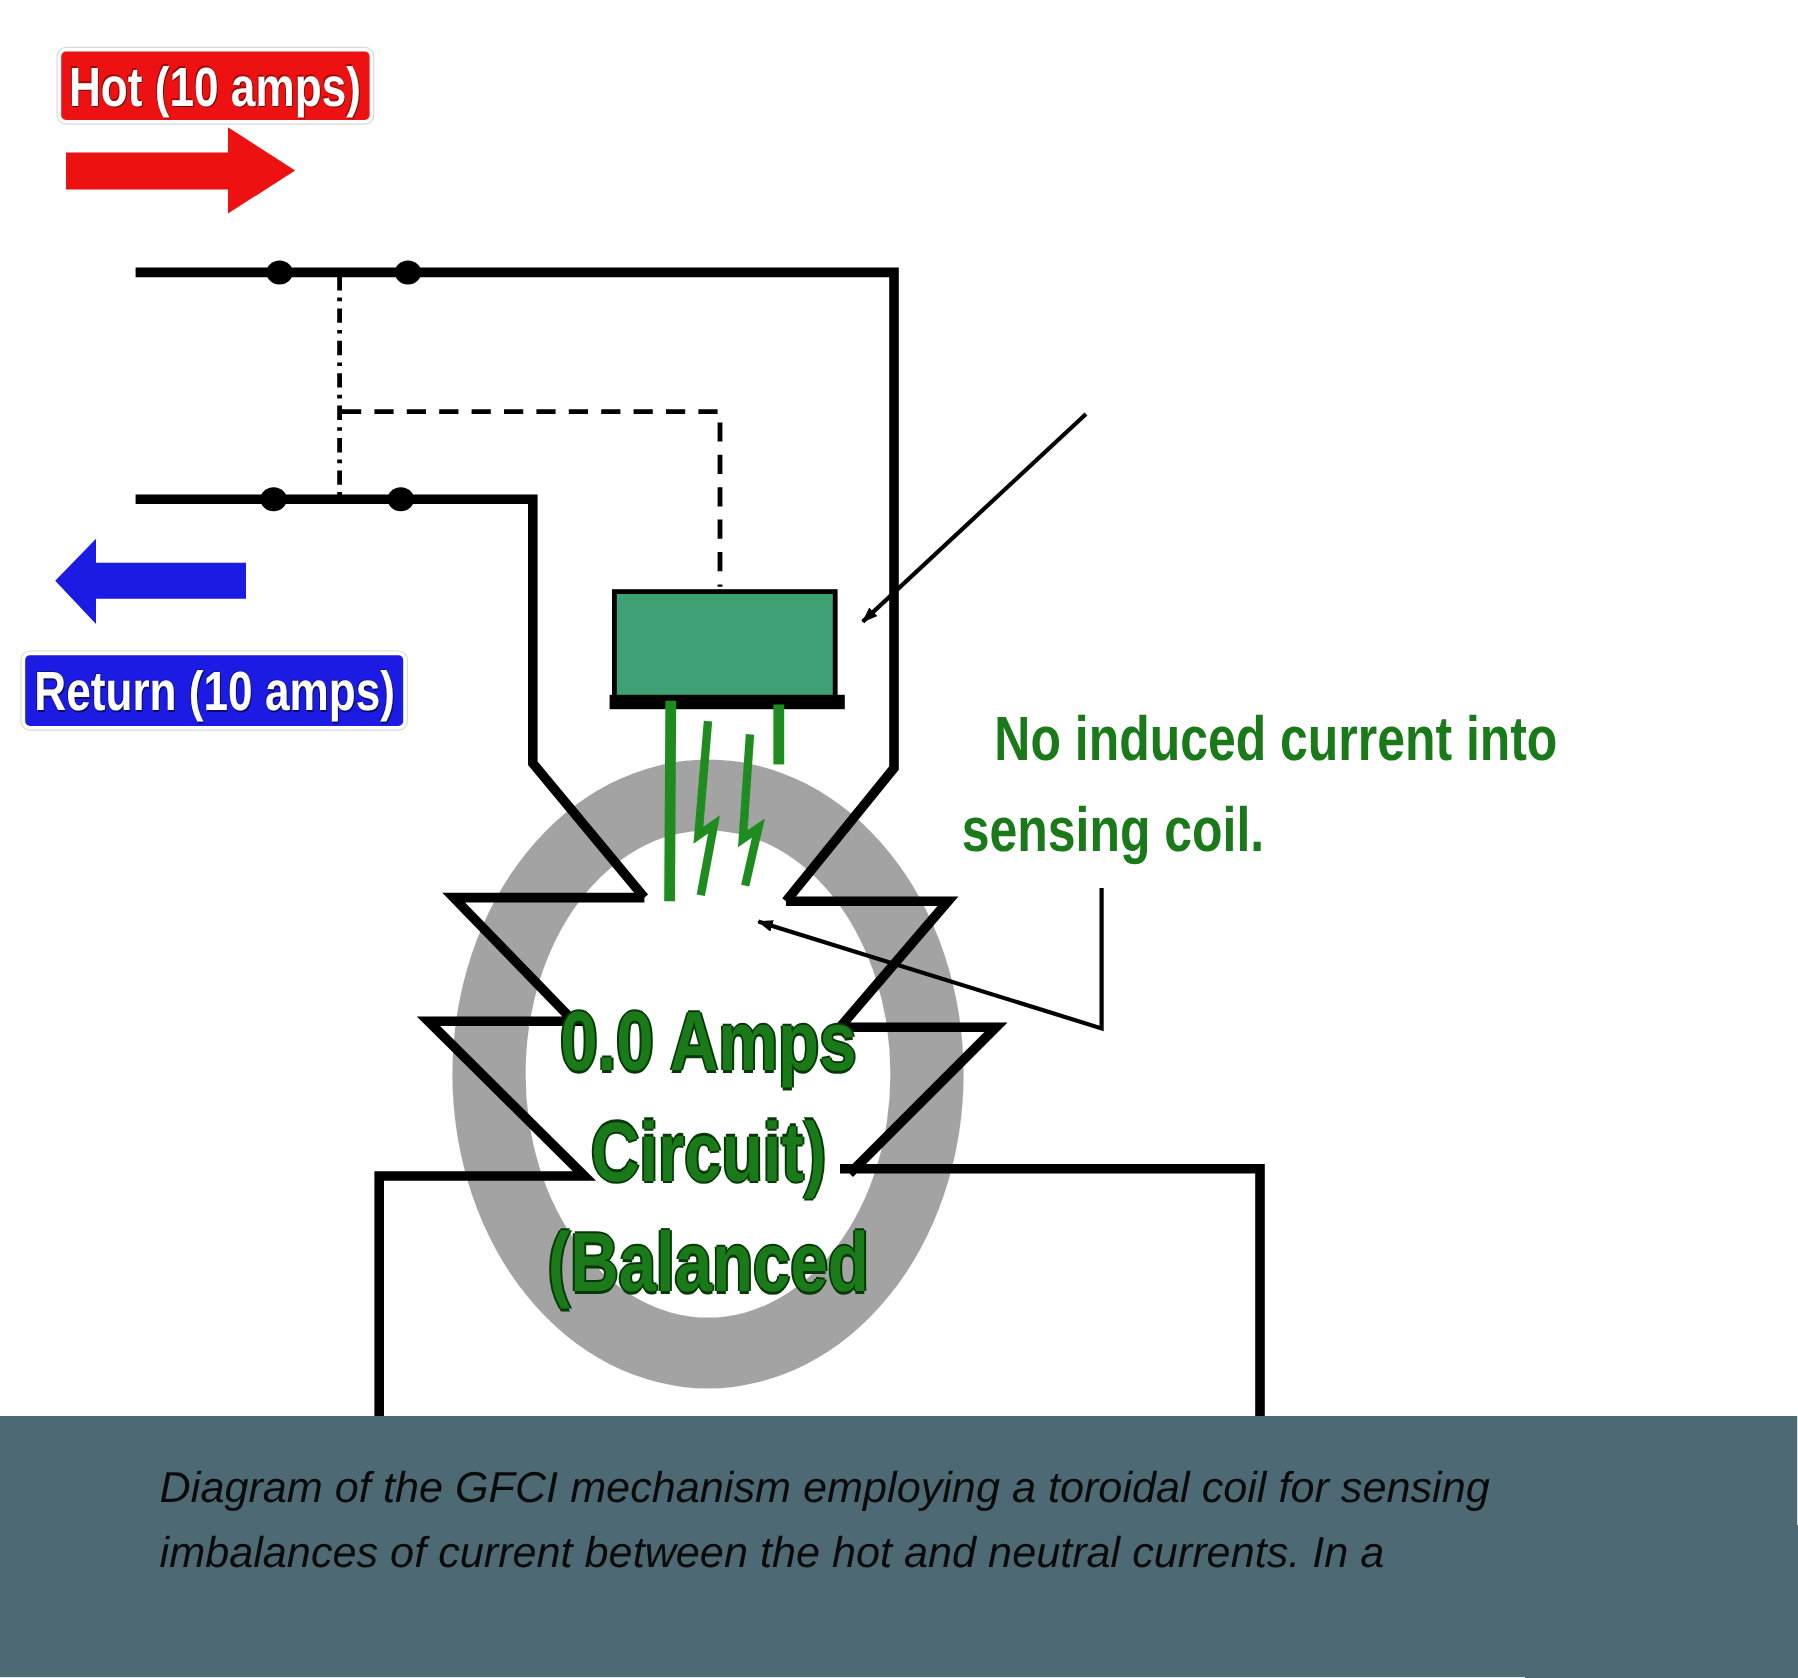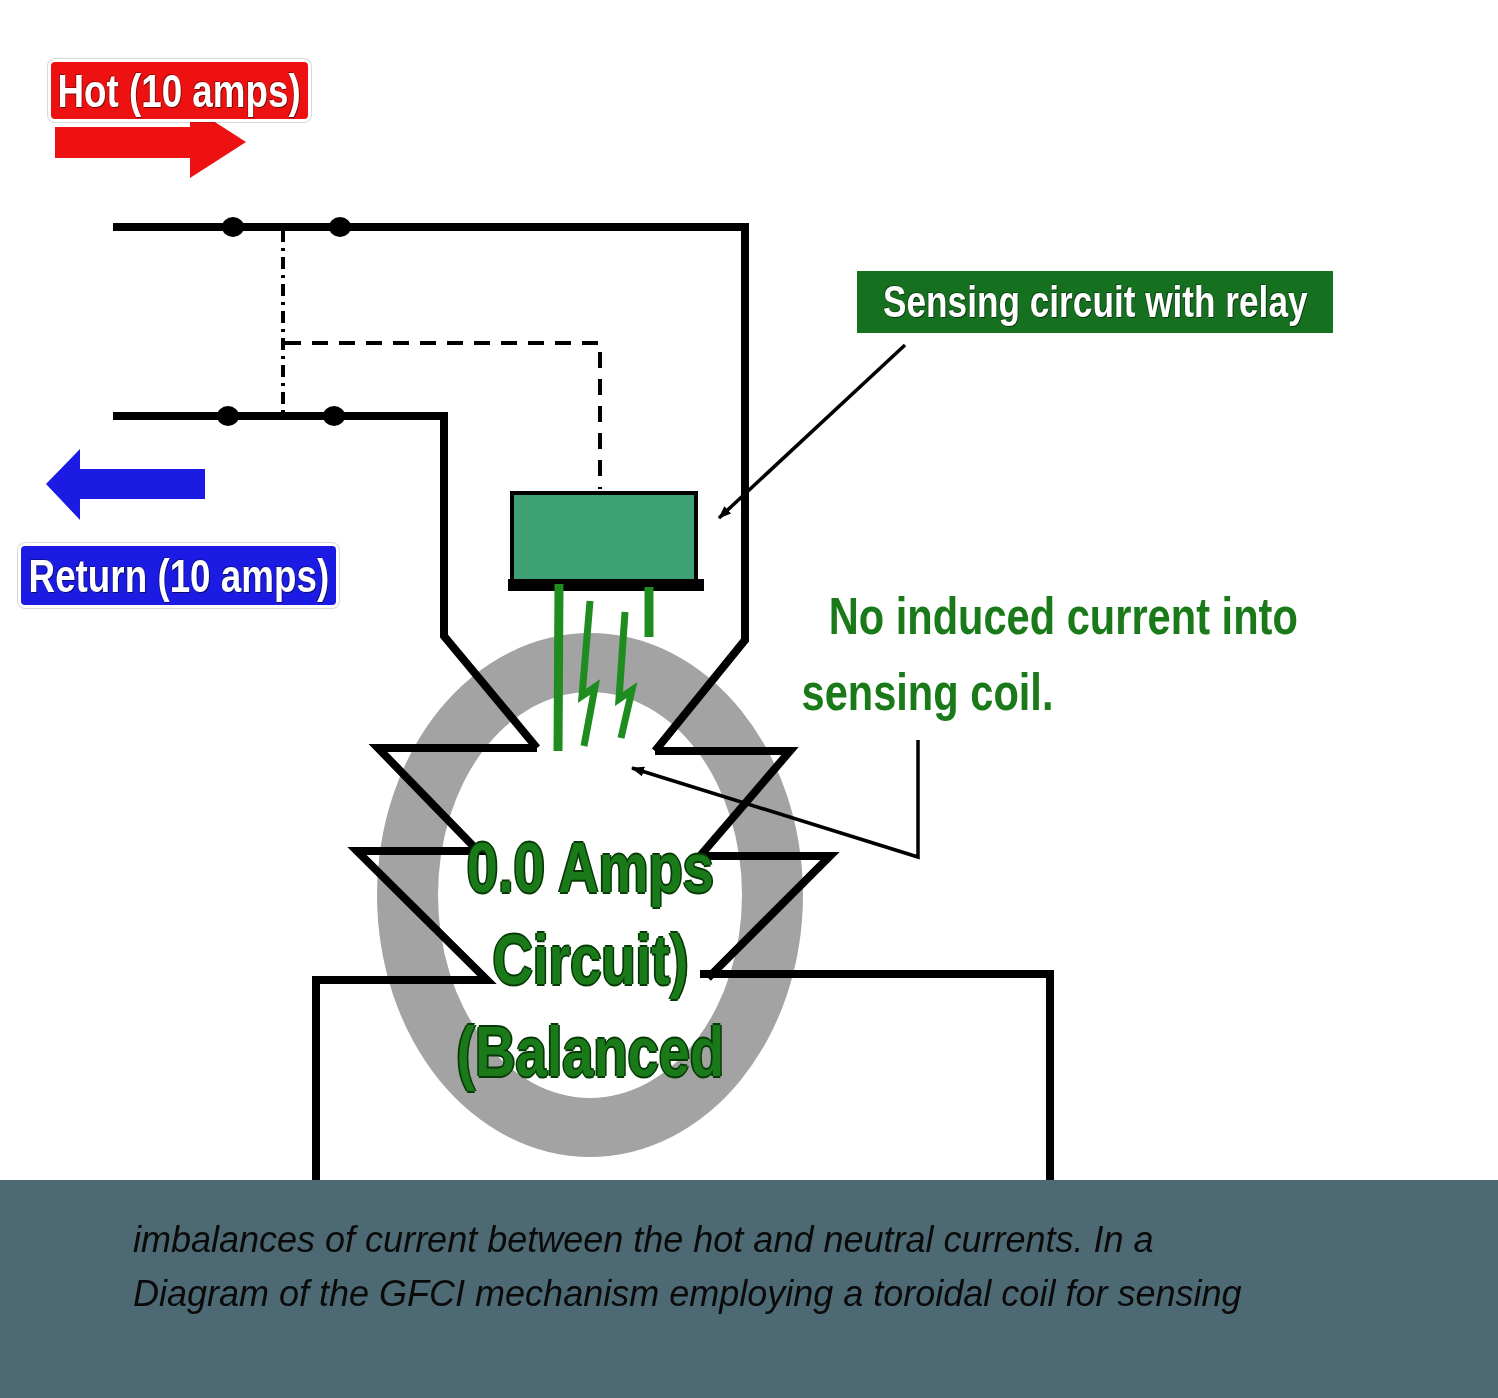--- a/index.html
+++ b/index.html
@@ -19,21 +19,21 @@
     overflow:hidden;font-family:"Liberation Sans",sans-serif;
   }
   .stage svg{position:absolute;left:0;top:0;}
   .tag{
     position:absolute;display:flex;align-items:center;justify-content:center;
     color:#ffffff;font-weight:bold;white-space:nowrap;
     text-shadow:1px 1px 0 rgba(0,0,0,.55),-1px -1px 0 rgba(0,0,0,.35);
   }
   .cond{display:inline-block;transform:scaleX(.8);transform-origin:center center;white-space:nowrap;}
   .tag-hot{
-    left:48px;top:59px;width:257px;height:57px;
+    left:48px;top:40px;width:257px;height:57px;
     background:var(--hot-red,#ed1111);border:3px solid #fff;border-radius:7px;
     box-shadow:0 0 0 1px rgba(0,0,0,.15);font-size:46px;
   }
   .tag-return{
     left:18px;top:543px;width:315px;height:59px;
     background:var(--return-blue,#1b1be4);border:3px solid #fff;border-radius:7px;
     box-shadow:0 0 0 1px rgba(0,0,0,.15);font-size:46px;
   }
   .tag-relay{
     left:857px;top:271px;width:476px;height:62px;
@@ -107,33 +107,30 @@
   </svg>
 
   <div class="tag tag-hot">
     <span class="cond">Hot (10 amps)</span>
   </div>
 
   <div class="tag tag-return">
     <span class="cond">Return (10 amps)</span>
   </div>
 
-  <div class="tag tag-relay">
-    <span class="cond">Sensing circuit with relay</span>
-  </div>
 
   <div class="green-note">
     <div><span class="cond">No induced current into</span></div>
     <div><span class="cond">sensing coil.</span></div>
   </div>
 
   <div class="torus-text">
     <div><span class="cond">0.0 Amps</span></div>
     <div><span class="cond">Circuit)</span></div>
     <div><span class="cond">(Balanced</span></div>
   </div>
 
   <div class="caption">
+    <div>Diagram of the GFCI mechanism employing a toroidal coil for sensing</div>
     <div>imbalances of current between the hot and neutral currents. In a</div>
-    <div>Diagram of the GFCI mechanism employing a toroidal coil for sensing</div>
   </div>
 
 </div>
 
 </body></html>

